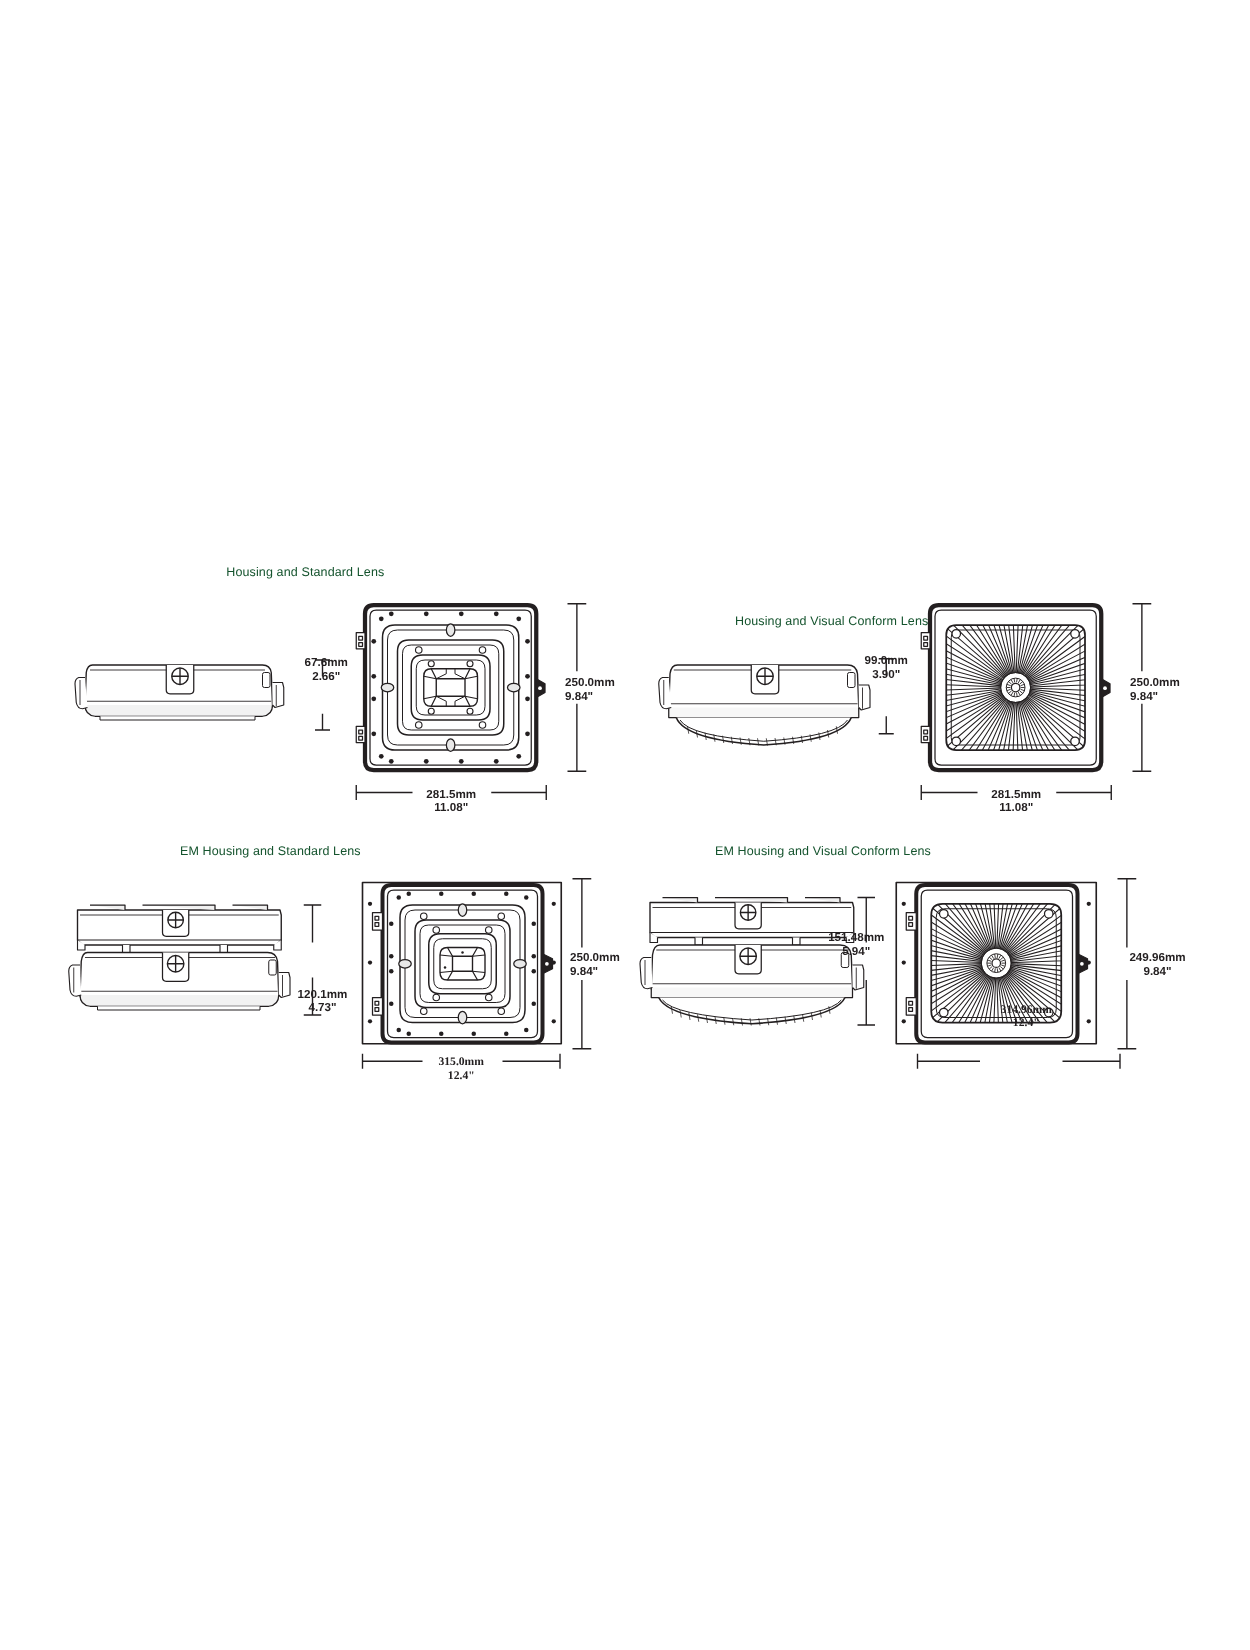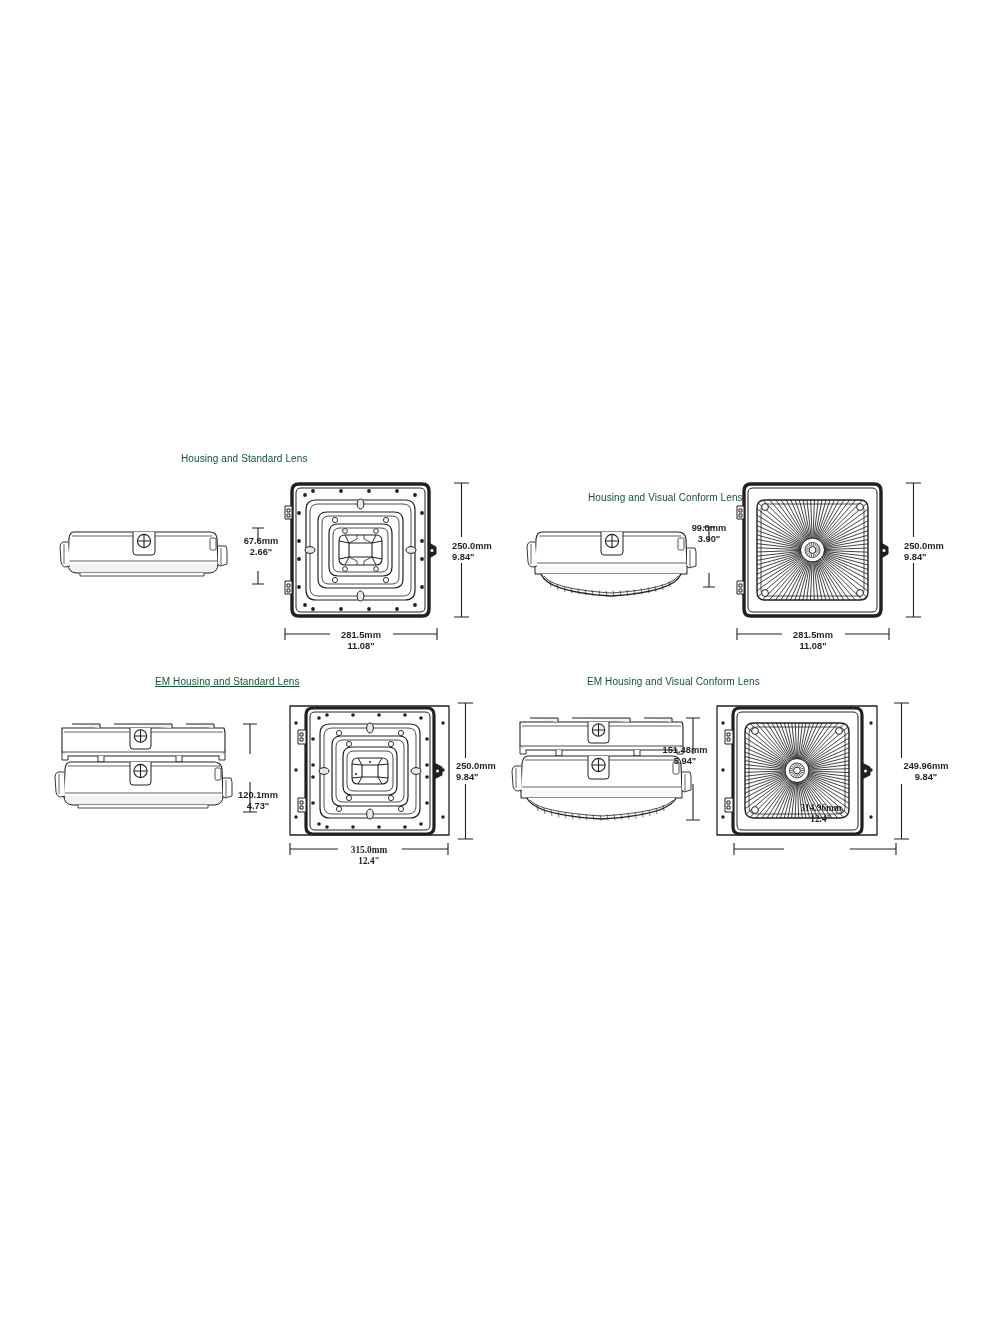--- a/index.html
+++ b/index.html
@@ -58,21 +58,21 @@
 
         <path d="M8 22 L3 22 Q0 23 0 27 L1 42 Q2 47 6 47 L10 46" fill="#ffffff" stroke-width="0.9"></path>
         <path d="M4 24 L4 44" stroke-width="0.7"></path>
 
         <path d="M158 26 L166 26 L167 30 L167 44 L160 46 L158 44" fill="#ffffff" stroke-width="0.9"></path>
         <path d="M161 28 L161 45" stroke-width="0.7"></path>
         <rect x="150" y="18" width="6" height="12" rx="1.5" fill="#ffffff" stroke-width="0.8"></rect>
       </g>
     </svg>
 
-    <div class="dim-label" style="left:227px;top:536px;width:68px;"><span>67.6mm</span><span class="l2">2.66"</span></div>
+    <div class="dim-label" style="left:227px;top:525px;width:68px;"><span>67.6mm</span><span class="l2">2.66"</span></div>
 
     <svg style="position:absolute;left:248px;top:527px;" width="20" height="58" viewBox="0 0 20 58">
       <g class="ln" stroke-width="1.1">
         <path d="M4 1 L16 1 M10 1 L10 14"></path>
         <path d="M4 57 L16 57 M10 57 L10 44"></path>
       </g>
     </svg>
 
     <svg style="position:absolute;left:283px;top:481px;" width="155" height="138" viewBox="0 0 155 138">
       <g class="ln" stroke-linejoin="round">
@@ -280,21 +280,21 @@
     <svg style="position:absolute;left:235px;top:626px;" width="156" height="18" viewBox="0 0 156 18">
       <g class="ln" stroke-width="1.1">
         <path d="M2 2 L2 14 M2 8 L47 8"></path>
         <path d="M154 2 L154 14 M154 8 L110 8"></path>
       </g>
     </svg>
   </div>
 
   <div class="panel" style="left:0;top:660px;width:500px;height:660px;">
 
-    <div class="panel-title" style="left:155px;top:16px;text-decoration:underline;">EM Housing and Standard Lens</div>
+    <div class="panel-title" style="left:144px;top:16px;">EM Housing and Standard Lens</div>
 
     <svg style="position:absolute;left:52px;top:62px;" width="185" height="92" viewBox="0 0 185 92">
       <g class="ln" stroke-width="1.1" stroke-linejoin="round">
 
         <path d="M10 6 L172 6 L173 10 L173 30 L169 34 L14 34 L10 30 Z" fill="#ffffff"></path>
         <path d="M12 10 L171 10" stroke-width="0.7"></path>
         <path d="M10 30 L173 30" stroke-width="0.8"></path>
         <path d="M20 2 L48 2 L48 6 M62 2 L120 2 L120 6 M134 2 L162 2 L162 6" stroke-width="1" fill="#f0f0f0"></path>
 
         <path d="M78 6 L78 24 Q78 27 81 27 L96 27 Q99 27 99 24 L99 6" fill="#ffffff" stroke-width="1"></path>
@@ -431,21 +431,21 @@
     <svg style="position:absolute;left:288px;top:841px;margin-top:-660px;" width="162" height="18" viewBox="0 0 162 18">
       <g class="ln" stroke-width="1.1">
         <path d="M2 2 L2 14 M2 8 L50 8"></path>
         <path d="M160 2 L160 14 M160 8 L114 8"></path>
       </g>
     </svg>
   </div>
 
   <div class="panel" style="left:500px;top:660px;width:500px;height:660px;">
 
-    <div class="panel-title" style="left:87px;top:16px;">EM Housing and Visual Conform Lens</div>
+    <div class="panel-title" style="left:72px;top:16px;">EM Housing and Visual Conform Lens</div>
 
     <svg style="position:absolute;left:10px;top:56px;" width="185" height="106" viewBox="0 0 185 106">
       <g class="ln" stroke-width="1.1" stroke-linejoin="round">
 
         <path d="M10 6 L172 6 L173 10 L173 30 L169 34 L14 34 L10 30 Z" fill="#ffffff"></path>
         <path d="M12 10 L171 10" stroke-width="0.7"></path>
         <path d="M10 30 L173 30" stroke-width="0.8"></path>
         <path d="M20 2 L48 2 L48 6 M62 2 L120 2 L120 6 M134 2 L162 2 L162 6" stroke-width="1" fill="#f0f0f0"></path>
         <path d="M78 6 L78 24 Q78 27 81 27 L96 27 Q99 27 99 24 L99 6" fill="#ffffff" stroke-width="1"></path>
         <circle cx="88.5" cy="14" r="6.2" fill="#ffffff" stroke-width="1.1"></circle>

